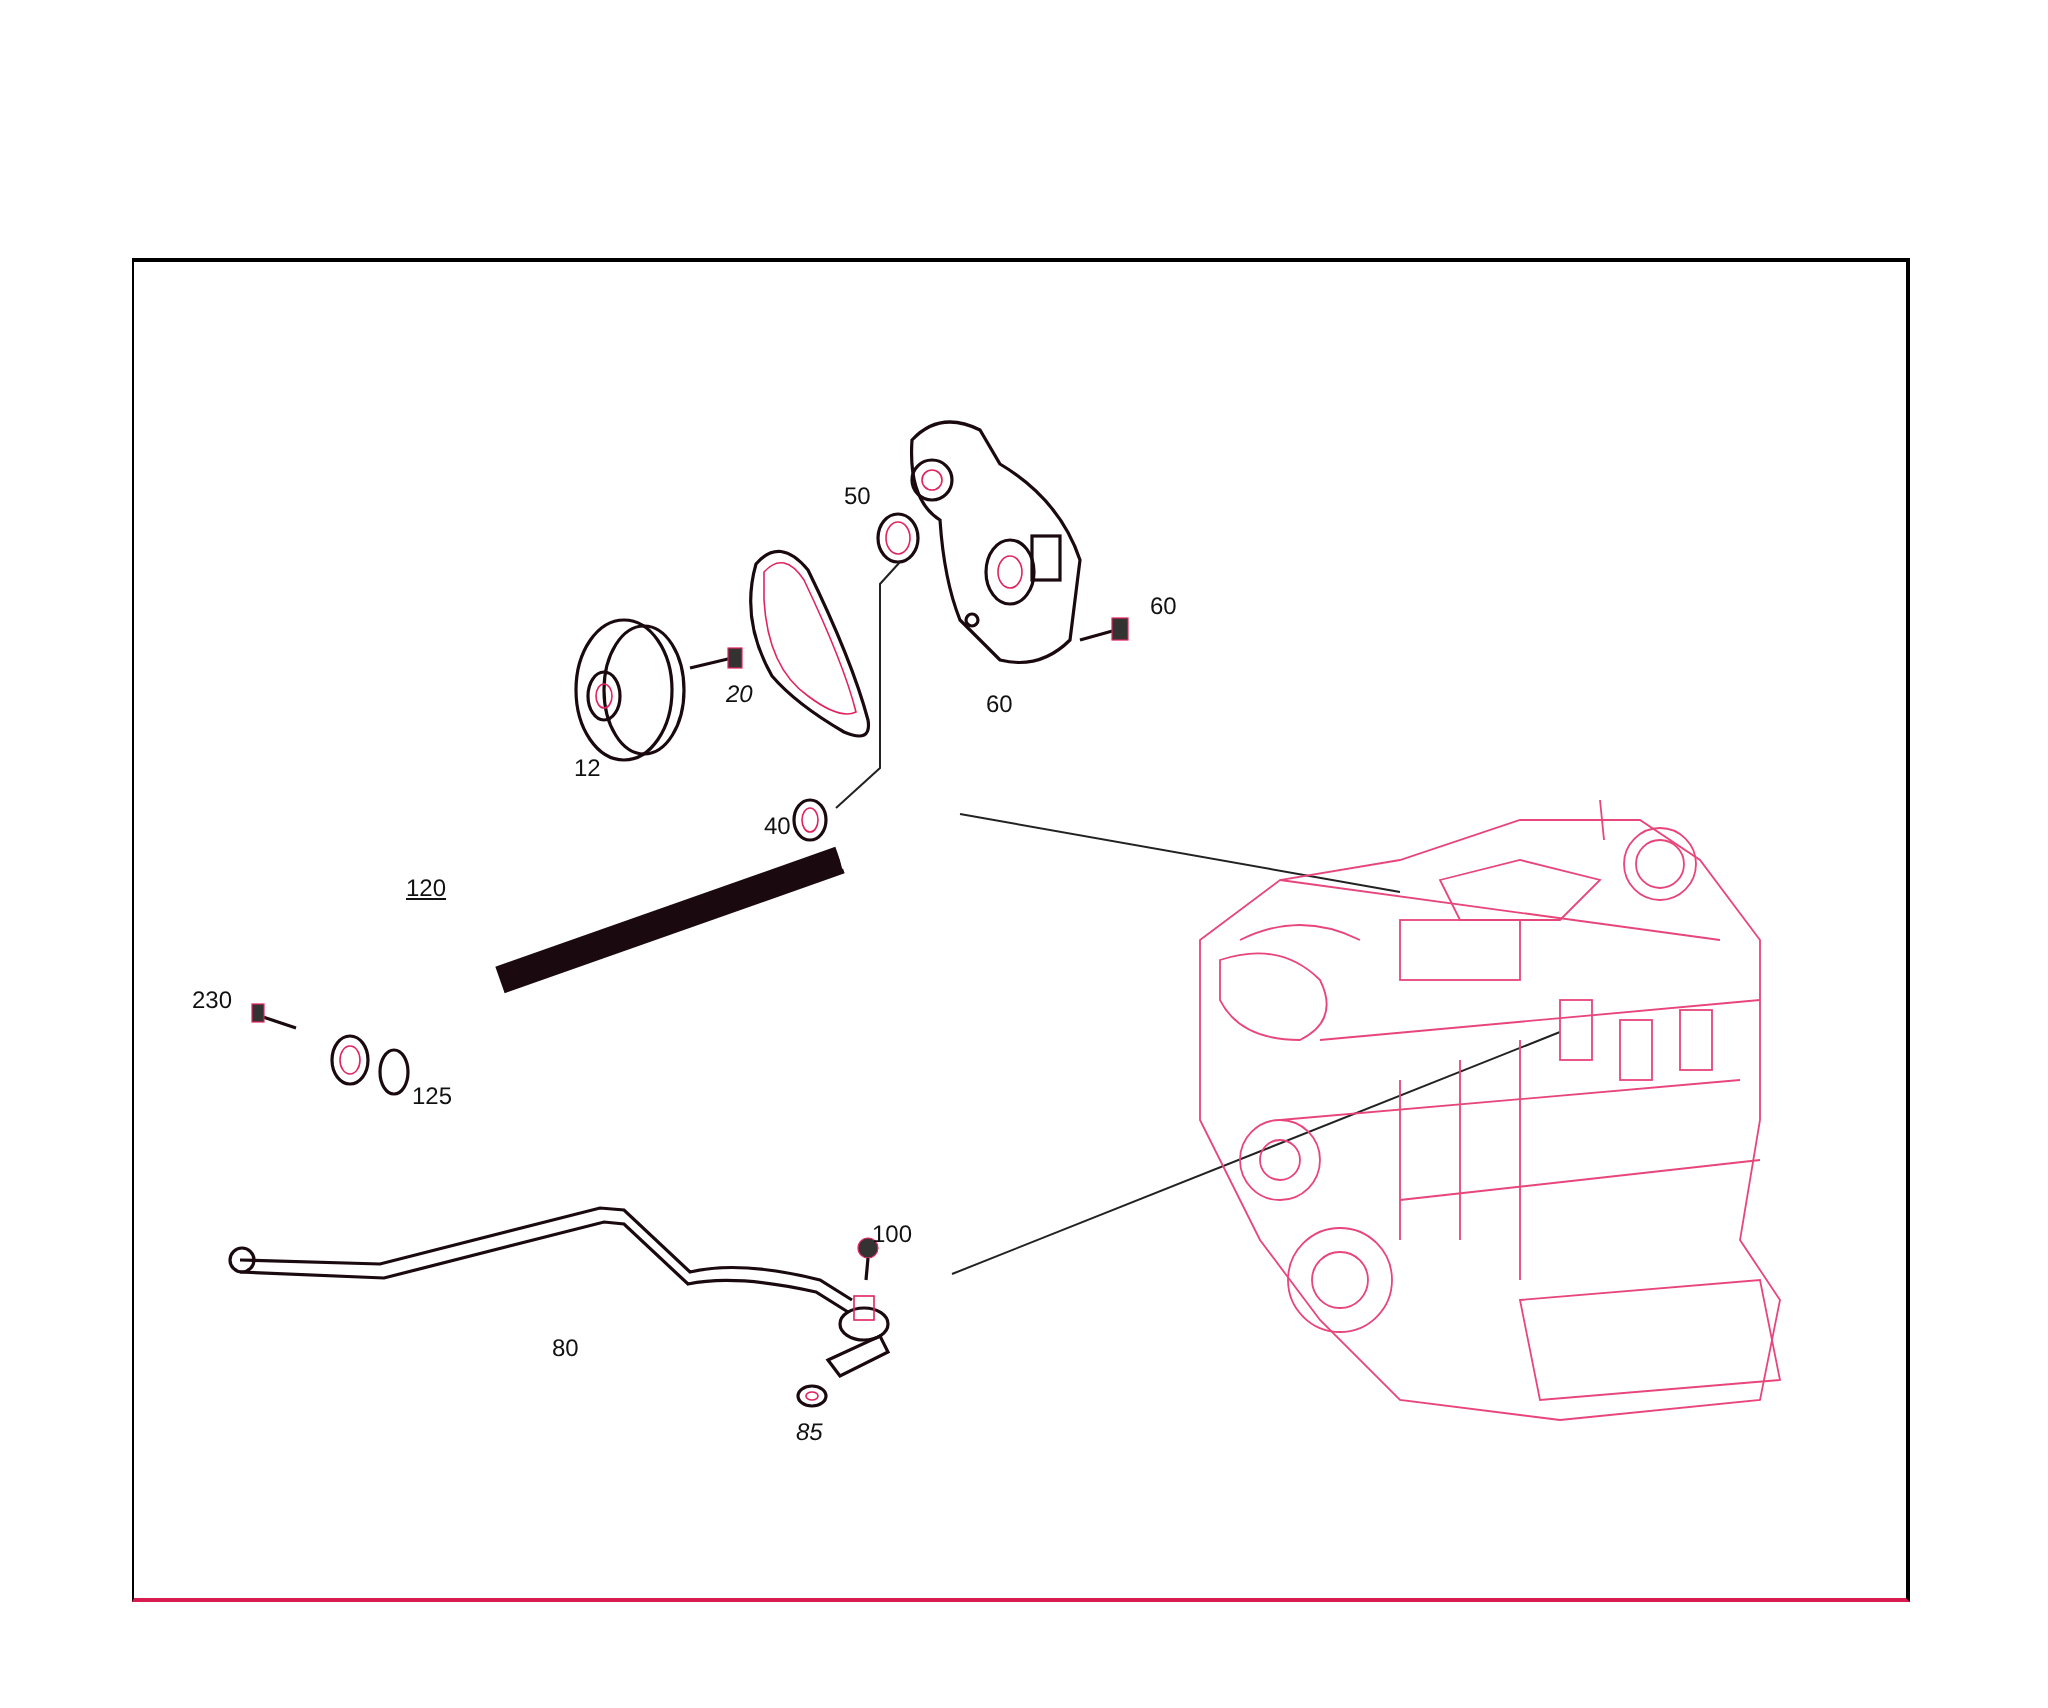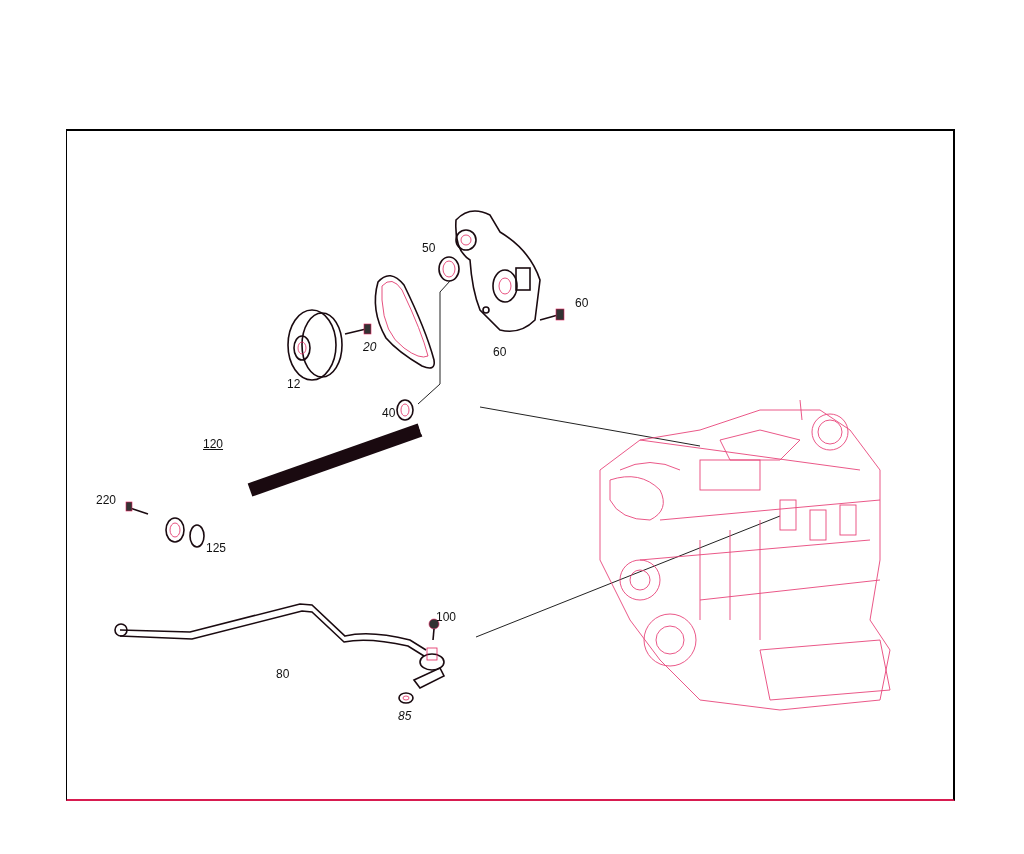--- a/index.html
+++ b/index.html
@@ -138,13 +138,13 @@
 <span class="callout" style="left:363px; top:341px;font-style:italic;">20</span>
 <span class="callout" style="left:493px; top:346px;">60</span>
 <span class="callout" style="left:382px; top:367px;margin-top:40px;">40</span>
 <span class="callout" style="left:422px; top:242px;">50</span>
 <span class="callout" style="left:575px; top:297px;">60</span>
 <span class="callout" style="left:276px; top:622px;margin-top:46px;">80</span>
 <span class="callout" style="left:398px; top:710px;font-style:italic;">85</span>
 <span class="callout" style="left:436px; top:611px;">100</span>
 <span class="callout" style="left:203px; top:438px;text-decoration:underline;">120</span>
 <span class="callout" style="left:206px; top:542px;">125</span>
-<span class="callout" style="left:96px; top:494px;">220</span>
+<span class="callout" style="left:96px; top:494px;">230</span>
 
 </body></html>

